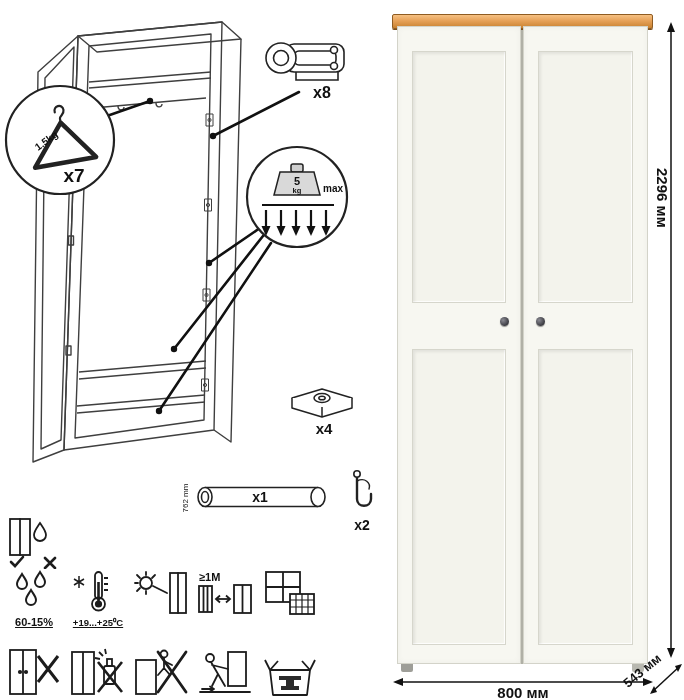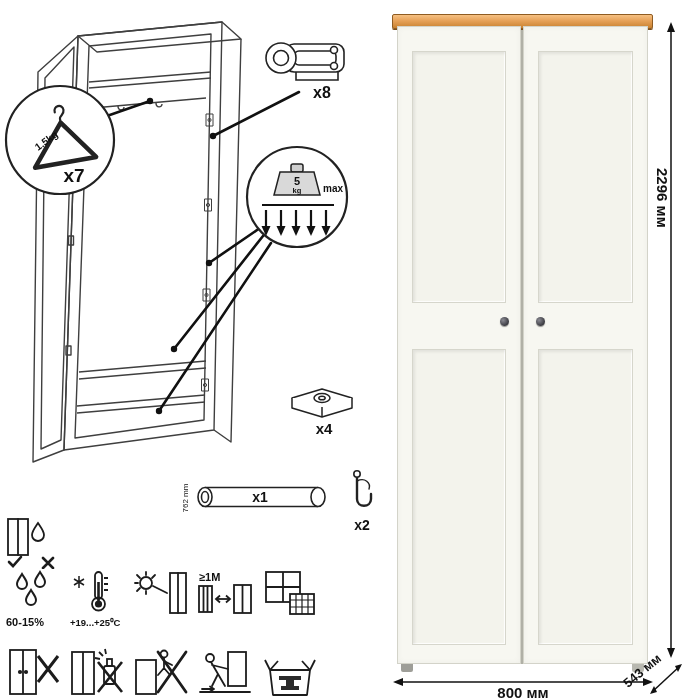--- a/index.html
+++ b/index.html
@@ -4,21 +4,21 @@
 <style>
   html,body{margin:0;padding:0;background:#fff;}
   .page{position:relative;width:684px;height:700px;background:#ffffff;overflow:hidden;
         font-family:"Liberation Sans",sans-serif;color:#111;}
   svg text{font-family:"Liberation Sans",sans-serif;}
 
   
   .diagram-svg{position:absolute;left:0;top:0;}
 
   
-  .care-box{position:absolute;width:56px;text-align:left;}
+  .care-box{position:absolute;width:56px;text-align:center;text-decoration:underline;}
   .care-label{font-size:11px;font-weight:bold;line-height:13px;white-space:nowrap;}
 
   
   .wardrobe{position:absolute;left:397px;top:26px;width:251px;height:638px;background:#b0b0a6;}
   .top-board{position:absolute;left:-5px;right:-5px;top:-12px;height:13px;
              background:linear-gradient(180deg,#f6c183 0%,#e6a158 45%,#c8812f 100%);
              border:1px solid #8f5c22;border-radius:2px;box-shadow:0 1px 0 #7c4e1c;}
   .door{position:absolute;top:0;bottom:0;background:#f7f7f1;border:1px solid #d3d3c9;box-sizing:border-box;
         box-shadow:inset 0 0 6px rgba(0,0,0,0.04);}
   .door-left{left:0;width:124px;}

